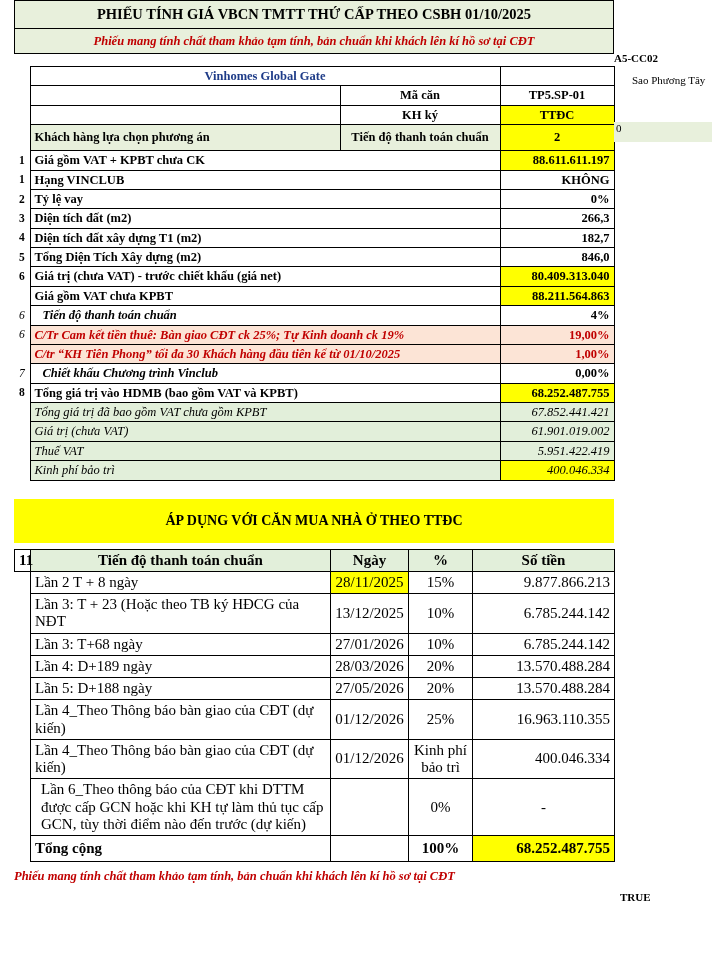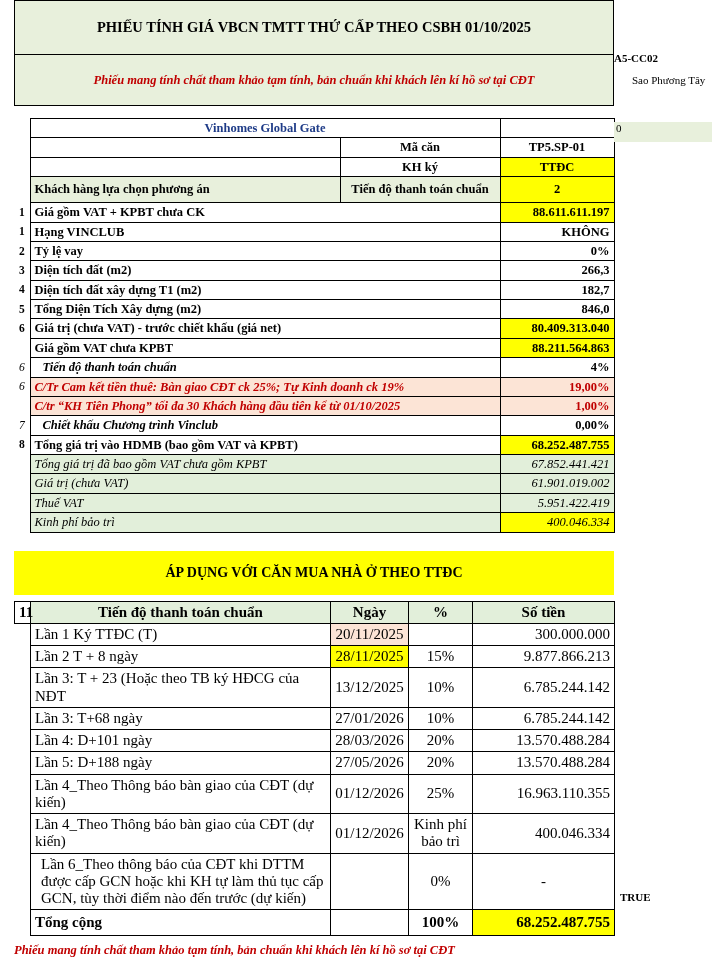--- a/index.html
+++ b/index.html
@@ -52,21 +52,21 @@
   
   #top-title-table {
     width: 600px;
     margin-left: 14px;
     margin-top: 0px;
   }
   #top-title-table td {
     border: 1px solid #000000;
     background: #e8f0dc;
     text-align: center;
-    padding: 18px 4px;
+    padding: 5px 4px;
   }
   .title-1 { font-weight: bold; font-size: 14.5px; }
   .title-2 { font-weight: bold; font-style: italic; font-size: 12.5px; }
 
   
   #main-table {
     width: 600px;
     margin-left: 14px;
     margin-top: 12px;
   }
@@ -286,27 +286,20 @@
         <tr class="sched-head">
       <td class="b c" style="border:1px solid #000; background:#fff">11</td>
       <td>Tiến độ thanh toán chuẩn</td>
       <td>Ngày</td>
       <td>%</td>
       <td>Số tiền</td>
     </tr>
 
     <tr>
       <td class="noborder"></td>
-      <td>Lần 1  Ký TTĐC (T)</td>
-      <td class="c peach">20/11/2025</td>
-      <td class="c"></td>
-      <td class="r">300.000.000</td>
-    </tr>
-    <tr>
-      <td class="noborder"></td>
       <td>Lần 2 T + 8 ngày</td>
       <td class="c yellow">28/11/2025</td>
       <td class="c">15%</td>
       <td class="r">9.877.866.213</td>
     </tr>
     <tr>
       <td class="noborder"></td>
       <td>Lần 3: T + 23 (Hoặc theo TB ký HĐCG của NĐT</td>
       <td class="c">13/12/2025</td>
       <td class="c">10%</td>
@@ -314,21 +307,21 @@
     </tr>
     <tr>
       <td class="noborder"></td>
       <td>Lần 3: T+68 ngày</td>
       <td class="c">27/01/2026</td>
       <td class="c">10%</td>
       <td class="r">6.785.244.142</td>
     </tr>
     <tr>
       <td class="noborder"></td>
-      <td>Lần 4: D+101 ngày</td>
+      <td>Lần 4: D+189 ngày</td>
       <td class="c">28/03/2026</td>
       <td class="c">20%</td>
       <td class="r">13.570.488.284</td>
     </tr>
     <tr>
       <td class="noborder"></td>
       <td>Lần 5: D+188 ngày</td>
       <td class="c">27/05/2026</td>
       <td class="c">20%</td>
       <td class="r">13.570.488.284</td>

